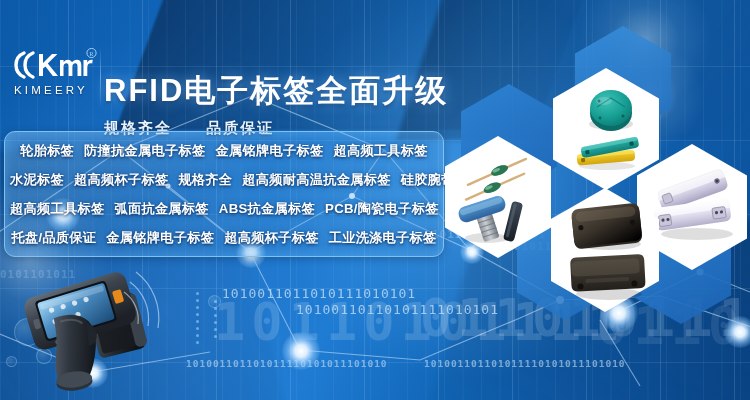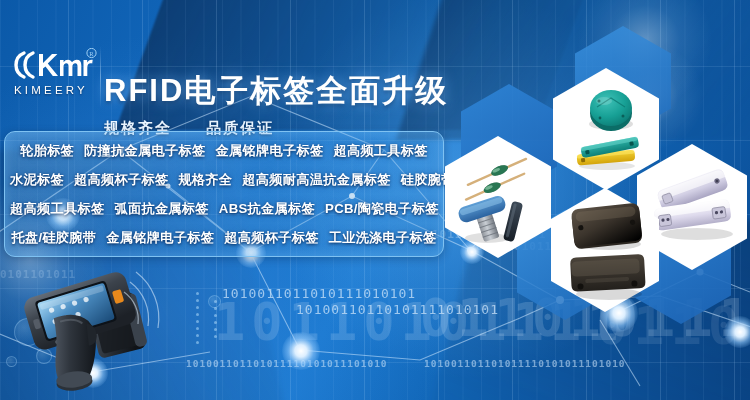--- a/index.html
+++ b/index.html
@@ -223,21 +223,21 @@
       <span>规格齐全</span>
       <span class="gap"></span>
       <span>品质保证</span>
     </div>
   </div>
 
   <div class="panel">
     <div class="panel-row" id="row0"><em>轮胎标签</em><em>防撞抗金属电子标签</em><em>金属铭牌电子标签</em><em>超高频工具标签</em></div>
     <div class="panel-row" id="row1"><em>水泥标签</em><em>超高频杯子标签</em><em>规格齐全</em><em>超高频耐高温抗金属标签</em><em>硅胶腕带</em></div>
     <div class="panel-row" id="row2"><em>超高频工具标签</em><em>弧面抗金属标签</em><em>ABS抗金属标签</em><em>PCB/陶瓷电子标签</em></div>
-    <div class="panel-row" id="row3"><em>托盘/硅胶腕带</em><em>金属铭牌电子标签</em><em>超高频杯子标签</em><em>工业洗涤电子标签</em></div>
+    <div class="panel-row" id="row3"><em>托盘/品质保证</em><em>金属铭牌电子标签</em><em>超高频杯子标签</em><em>工业洗涤电子标签</em></div>
   </div>
 
   <div class="hexwrap" style="left:455px;top:60px;width:295px;height:230px;">
 
     <div class="hex hex-blue" style="left:6px;top:24px;width:96px;height:110px;"></div>
     <div class="hex hex-blue2" style="left:120px;top:-34px;width:96px;height:110px;"></div>
     <div class="hex hex-blue" style="left:176px;top:150px;width:100px;height:114px;"></div>
     <div class="hex hex-blue2" style="left:62px;top:150px;width:96px;height:110px;"></div>
 
     <div class="hex hex-white" style="left:98px;top:8px;width:106px;height:122px;"></div>

